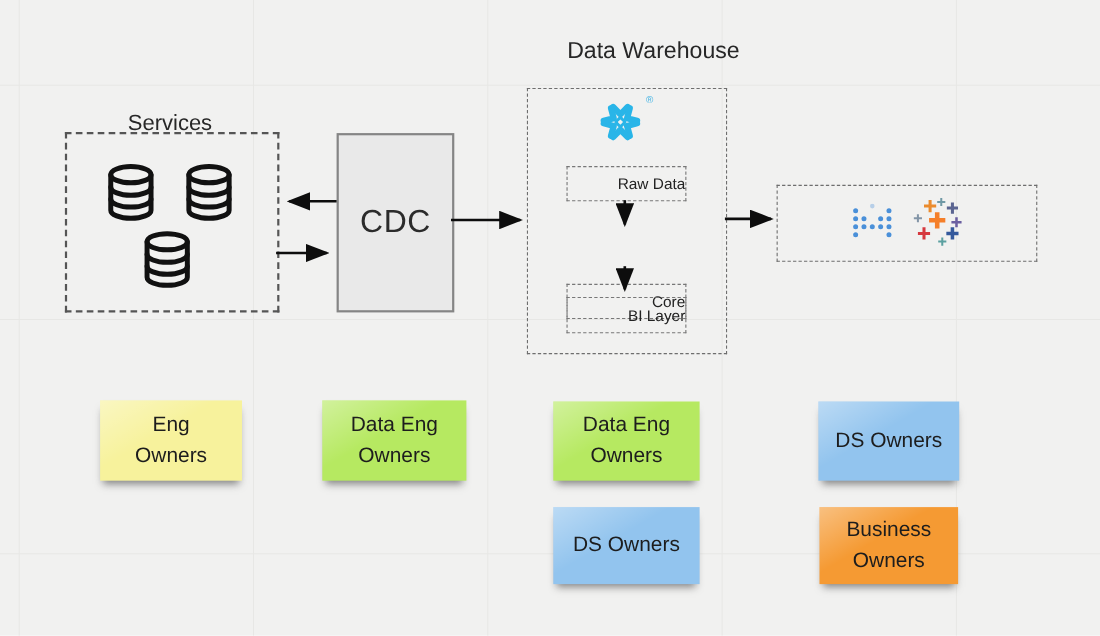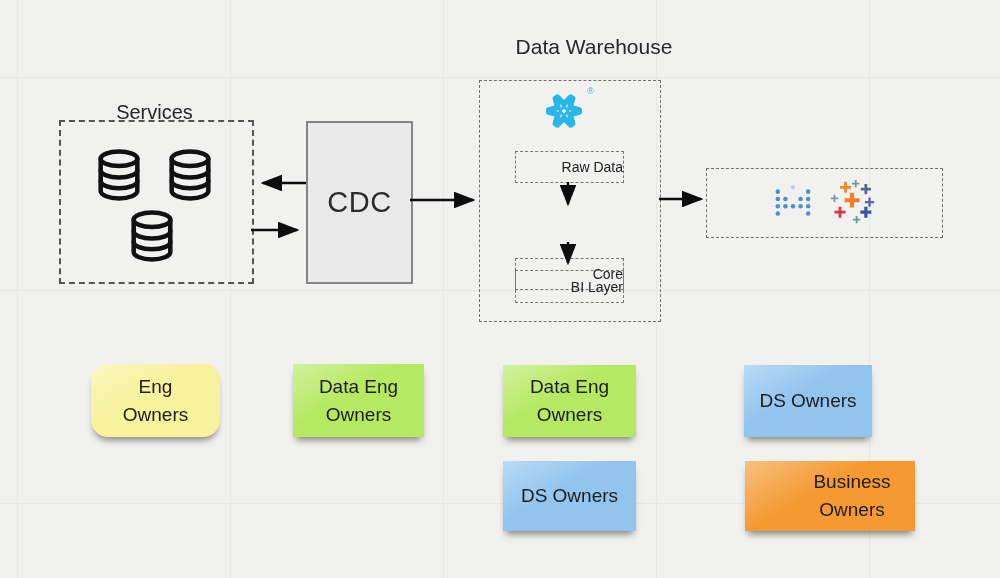--- a/index.html
+++ b/index.html
@@ -67,21 +67,21 @@
     box-shadow:0 6px 7px -3px rgba(40,40,40,0.55);
     background-image:linear-gradient(150deg,rgba(255,255,255,0.38),rgba(255,255,255,0) 42%);
     z-index:4;text-align:center;
   }
   .sticky .line{min-height:0;}
   .s1{left:91px;top:364px;width:129px;height:73px;}
   .s2{left:293px;top:364px;width:131px;height:73px;}
   .s3{left:503px;top:365px;width:133px;height:72px;}
   .s4{left:744px;top:365px;width:128px;height:72px;}
   .s5{left:503px;top:461px;width:133px;height:70px;}
-  .s6{left:745px;top:461px;width:126px;height:70px;padding-left:44px;}
+  .s6{left:745px;top:461px;width:126px;height:70px;}
   
   .arrows{left:0;top:0;z-index:5;pointer-events:none;}
 </style>
 </head>
 <body>
 
 <div class="board">
 
   <svg width="0" height="0" style="position:absolute" aria-hidden="true">
     <defs>
@@ -193,21 +193,21 @@
     <g stroke="#0d0d0d" stroke-width="2.4" fill="none">
       <path d="M306,183 L263,183" marker-end="url(#ah)"></path>
       <path d="M251,230 L297,230" marker-end="url(#ah)"></path>
       <path d="M410,200 L473,200" marker-end="url(#ah)"></path>
       <path d="M659,199 L701,199" marker-end="url(#ah)"></path>
       <path d="M568,182 L568,204" marker-end="url(#ah)"></path>
       <path d="M568,242 L568,263" marker-end="url(#ah)"></path>
     </g>
   </svg>
 
-  <div class="abs sticky s1" style="background-color: rgb(247, 242, 156); border-radius: 17px;">
+  <div class="abs sticky s1" style="background-color: rgb(247, 242, 156);">
     <div class="line">Eng</div>
     <div class="line">Owners</div>
   </div>
   <div class="abs sticky s2" style="background-color: rgb(182, 233, 97);">
     <div class="line">Data Eng</div>
     <div class="line">Owners</div>
   </div>
   <div class="abs sticky s3" style="background-color: rgb(182, 233, 97);">
     <div class="line">Data Eng</div>
     <div class="line">Owners</div>

